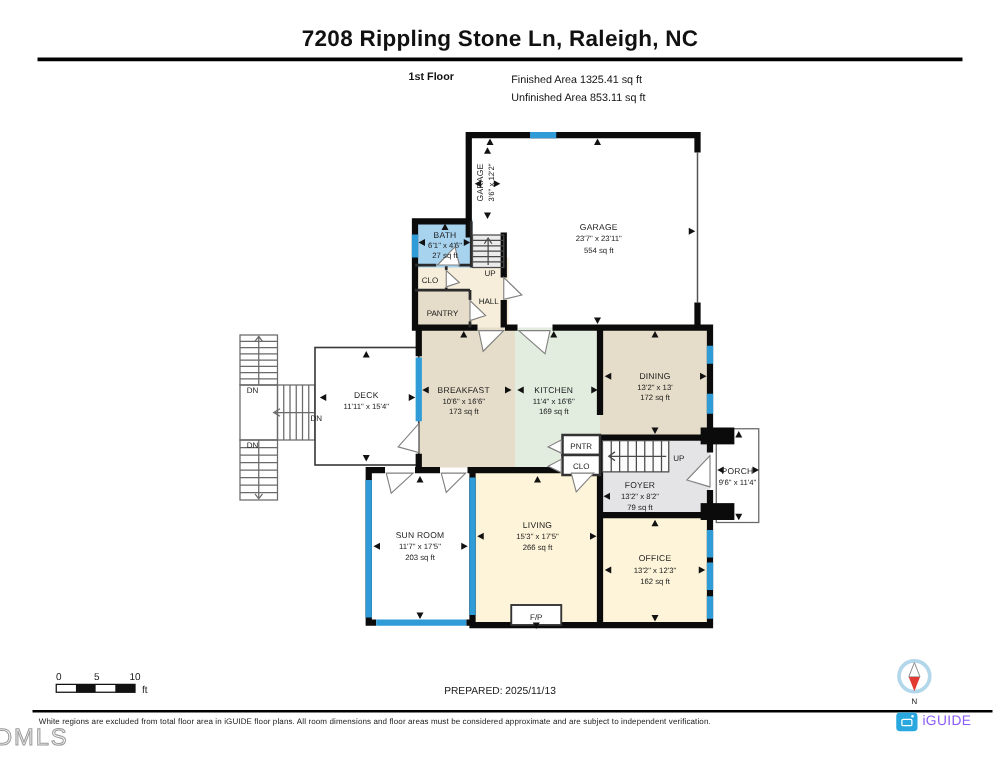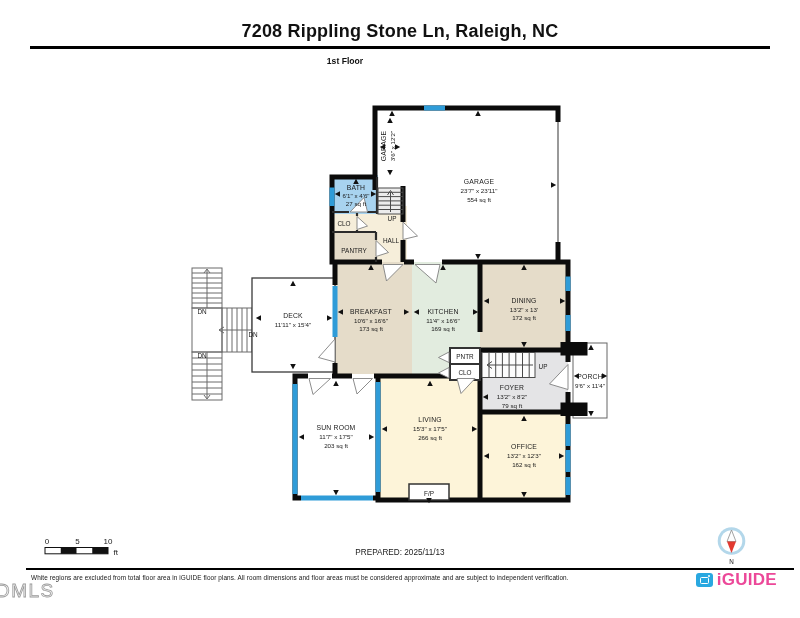--- a/index.html
+++ b/index.html
@@ -20,32 +20,36 @@
   .scaletxt{font-size:8px;}
   .preparedtxt{font-size:8.2px;}
   .compass-n{font-size:6.3px;}
   .foot-rule{position:absolute;top:567.5px;left:26px;width:768px;height:2.6px;background:#000;}
   .disclaimer{position:absolute;top:574px;left:31px;font-size:6.4px;color:#161616;letter-spacing:.1px;}
   .brand{position:absolute;top:570px;right:23px;display:flex;align-items:center;gap:4px;}
   .brand-icon{position:relative;width:17px;height:14.5px;background:#29a8e0;border-radius:3px;}
   .brand-icon .lens{position:absolute;left:4px;top:4.5px;width:7px;height:4.5px;
                     border:1.3px solid #fff;border-radius:1.5px;}
   .brand-icon .dot{position:absolute;right:2.5px;top:2px;width:2px;height:2px;background:#fff;border-radius:50%;}
-  .brand-text{font-size:17px;font-weight:700;color:#ec4899;letter-spacing:.3px;}
+  .brand-text{font-size:11px;font-weight:400;color:#8b5cf6;letter-spacing:.3px;}
   .watermark{position:absolute;top:580px;left:-4px;font-size:19px;letter-spacing:1.5px;
              color:rgba(0,0,0,0.05);-webkit-text-stroke:0.8px #9a9a9a;font-weight:400;}
 </style>
 </head>
 <body>
 
 <div class="page">
 
   <div class="title">7208 Rippling Stone Ln, Raleigh, NC</div>
   <div class="title-rule"></div>
   <div class="floor-label">1st Floor</div>
+  <div class="areas">
+    <div>Finished Area 1325.41 sq ft</div>
+    <div>Unfinished Area 853.11 sq ft</div>
+  </div>
 
   <svg width="800" height="618" viewBox="0 0 800 618">
 
     <g>
       <rect x="332" y="206" width="75" height="58" fill="#f6eeda"></rect>
       <rect x="330" y="175" width="48" height="39" fill="#a8d3ef"></rect>
       <rect x="332" y="232" width="44" height="32" fill="#e5dcc9"></rect>
       <rect x="378" y="188" width="25" height="26" fill="#ececec"></rect>
       <rect x="335" y="262" width="77" height="112" fill="#e5dcc9"></rect>
       <rect x="412" y="262" width="68" height="112" fill="#e2ecdf"></rect>

